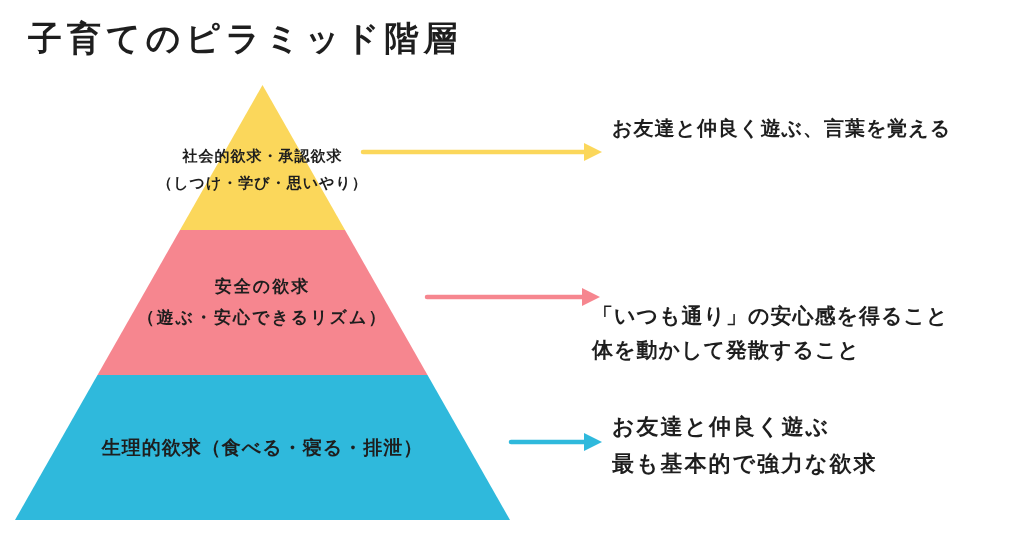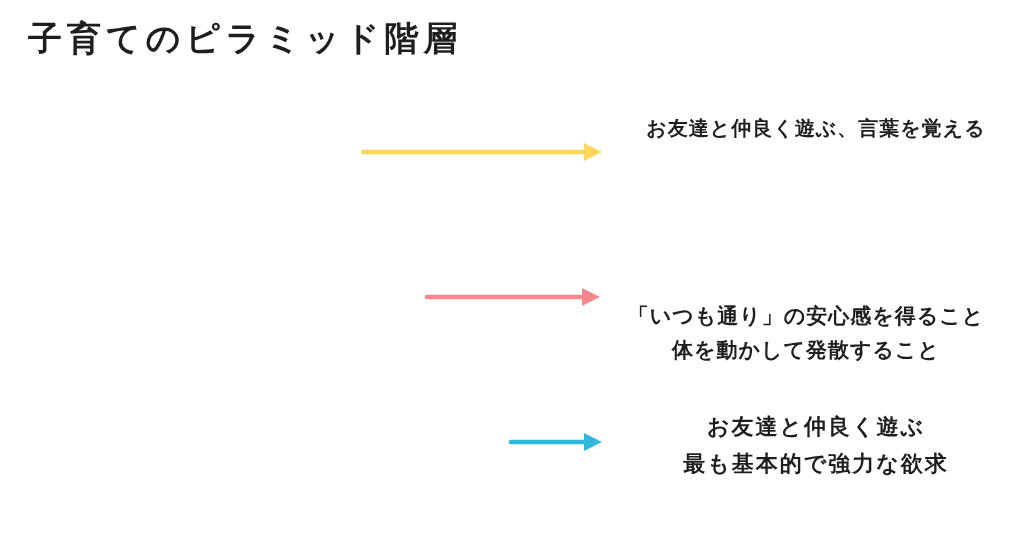--- a/index.html
+++ b/index.html
@@ -46,36 +46,56 @@
   .label-safety  { top: 186px; font-size: 17px; line-height: 31px; letter-spacing: 2px; }
   .label-physio  { top: 350px; font-size: 19px; line-height: 24px; letter-spacing: 1px; }
 
   .arrow { position: absolute; }
   .arrow-social { left: 360px; top: 139px; }
   .arrow-safety { left: 424px; top: 284px; }
   .arrow-physio { left: 508px; top: 429px; }
 
   .annotation {
     position: absolute;
-    text-align: center;
     font-weight: bold;
     color: #1e1e1e;
     white-space: nowrap;
   }
   .ann-social { left: 612px; top: 112px; width: 408px; font-size: 20px; line-height: 33px; letter-spacing: 1px; }
   .ann-safety { left: 592px; top: 271px; width: 428px; font-size: 21px; line-height: 34px; letter-spacing: 1px; margin-top: 28px; }
   .ann-physio { left: 612px; top: 408px; width: 408px; font-size: 22px; line-height: 37px; letter-spacing: 2px; }
 </style>
 </head>
 <body>
 
 <div class="canvas">
 
   <h1 class="title">子育てのピラミッド階層</h1>
 
+  <div class="pyramid-wrap">
+    <svg class="pyramid-svg" width="495" height="435" viewBox="0 0 495 435">
+      <polygon points="247.5,0 330,145 165,145" fill="#FBD75B"></polygon>
+      <polygon points="165,145 330,145 412.5,290 82.5,290" fill="#F6868F"></polygon>
+      <polygon points="82.5,290 412.5,290 495,435 0,435" fill="#2FB9DC"></polygon>
+    </svg>
+
+    <div class="level-label label-social">
+      <div>社会的欲求・承認欲求</div>
+      <div>（しつけ・学び・思いやり）</div>
+    </div>
+
+    <div class="level-label label-safety">
+      <div>安全の欲求</div>
+      <div>（遊ぶ・安心できるリズム）</div>
+    </div>
+
+    <div class="level-label label-physio">
+      <div>生理的欲求（食べる・寝る・排泄）</div>
+    </div>
+  </div>
 
   <svg class="arrow arrow-social" width="244" height="26" viewBox="0 0 244 26">
     <line x1="3" y1="13" x2="226" y2="13" stroke-width="4.5" stroke-linecap="round" stroke="#FBD75B"></line>
     <polygon points="224,4 242,13 224,22" fill="#FBD75B"></polygon>
   </svg>
 
   <svg class="arrow arrow-safety" width="178" height="26" viewBox="0 0 178 26">
     <line x1="3" y1="13" x2="160" y2="13" stroke-width="4.5" stroke-linecap="round" stroke="#F6868F"></line>
     <polygon points="158,4 176,13 158,22" fill="#F6868F"></polygon>
   </svg>

